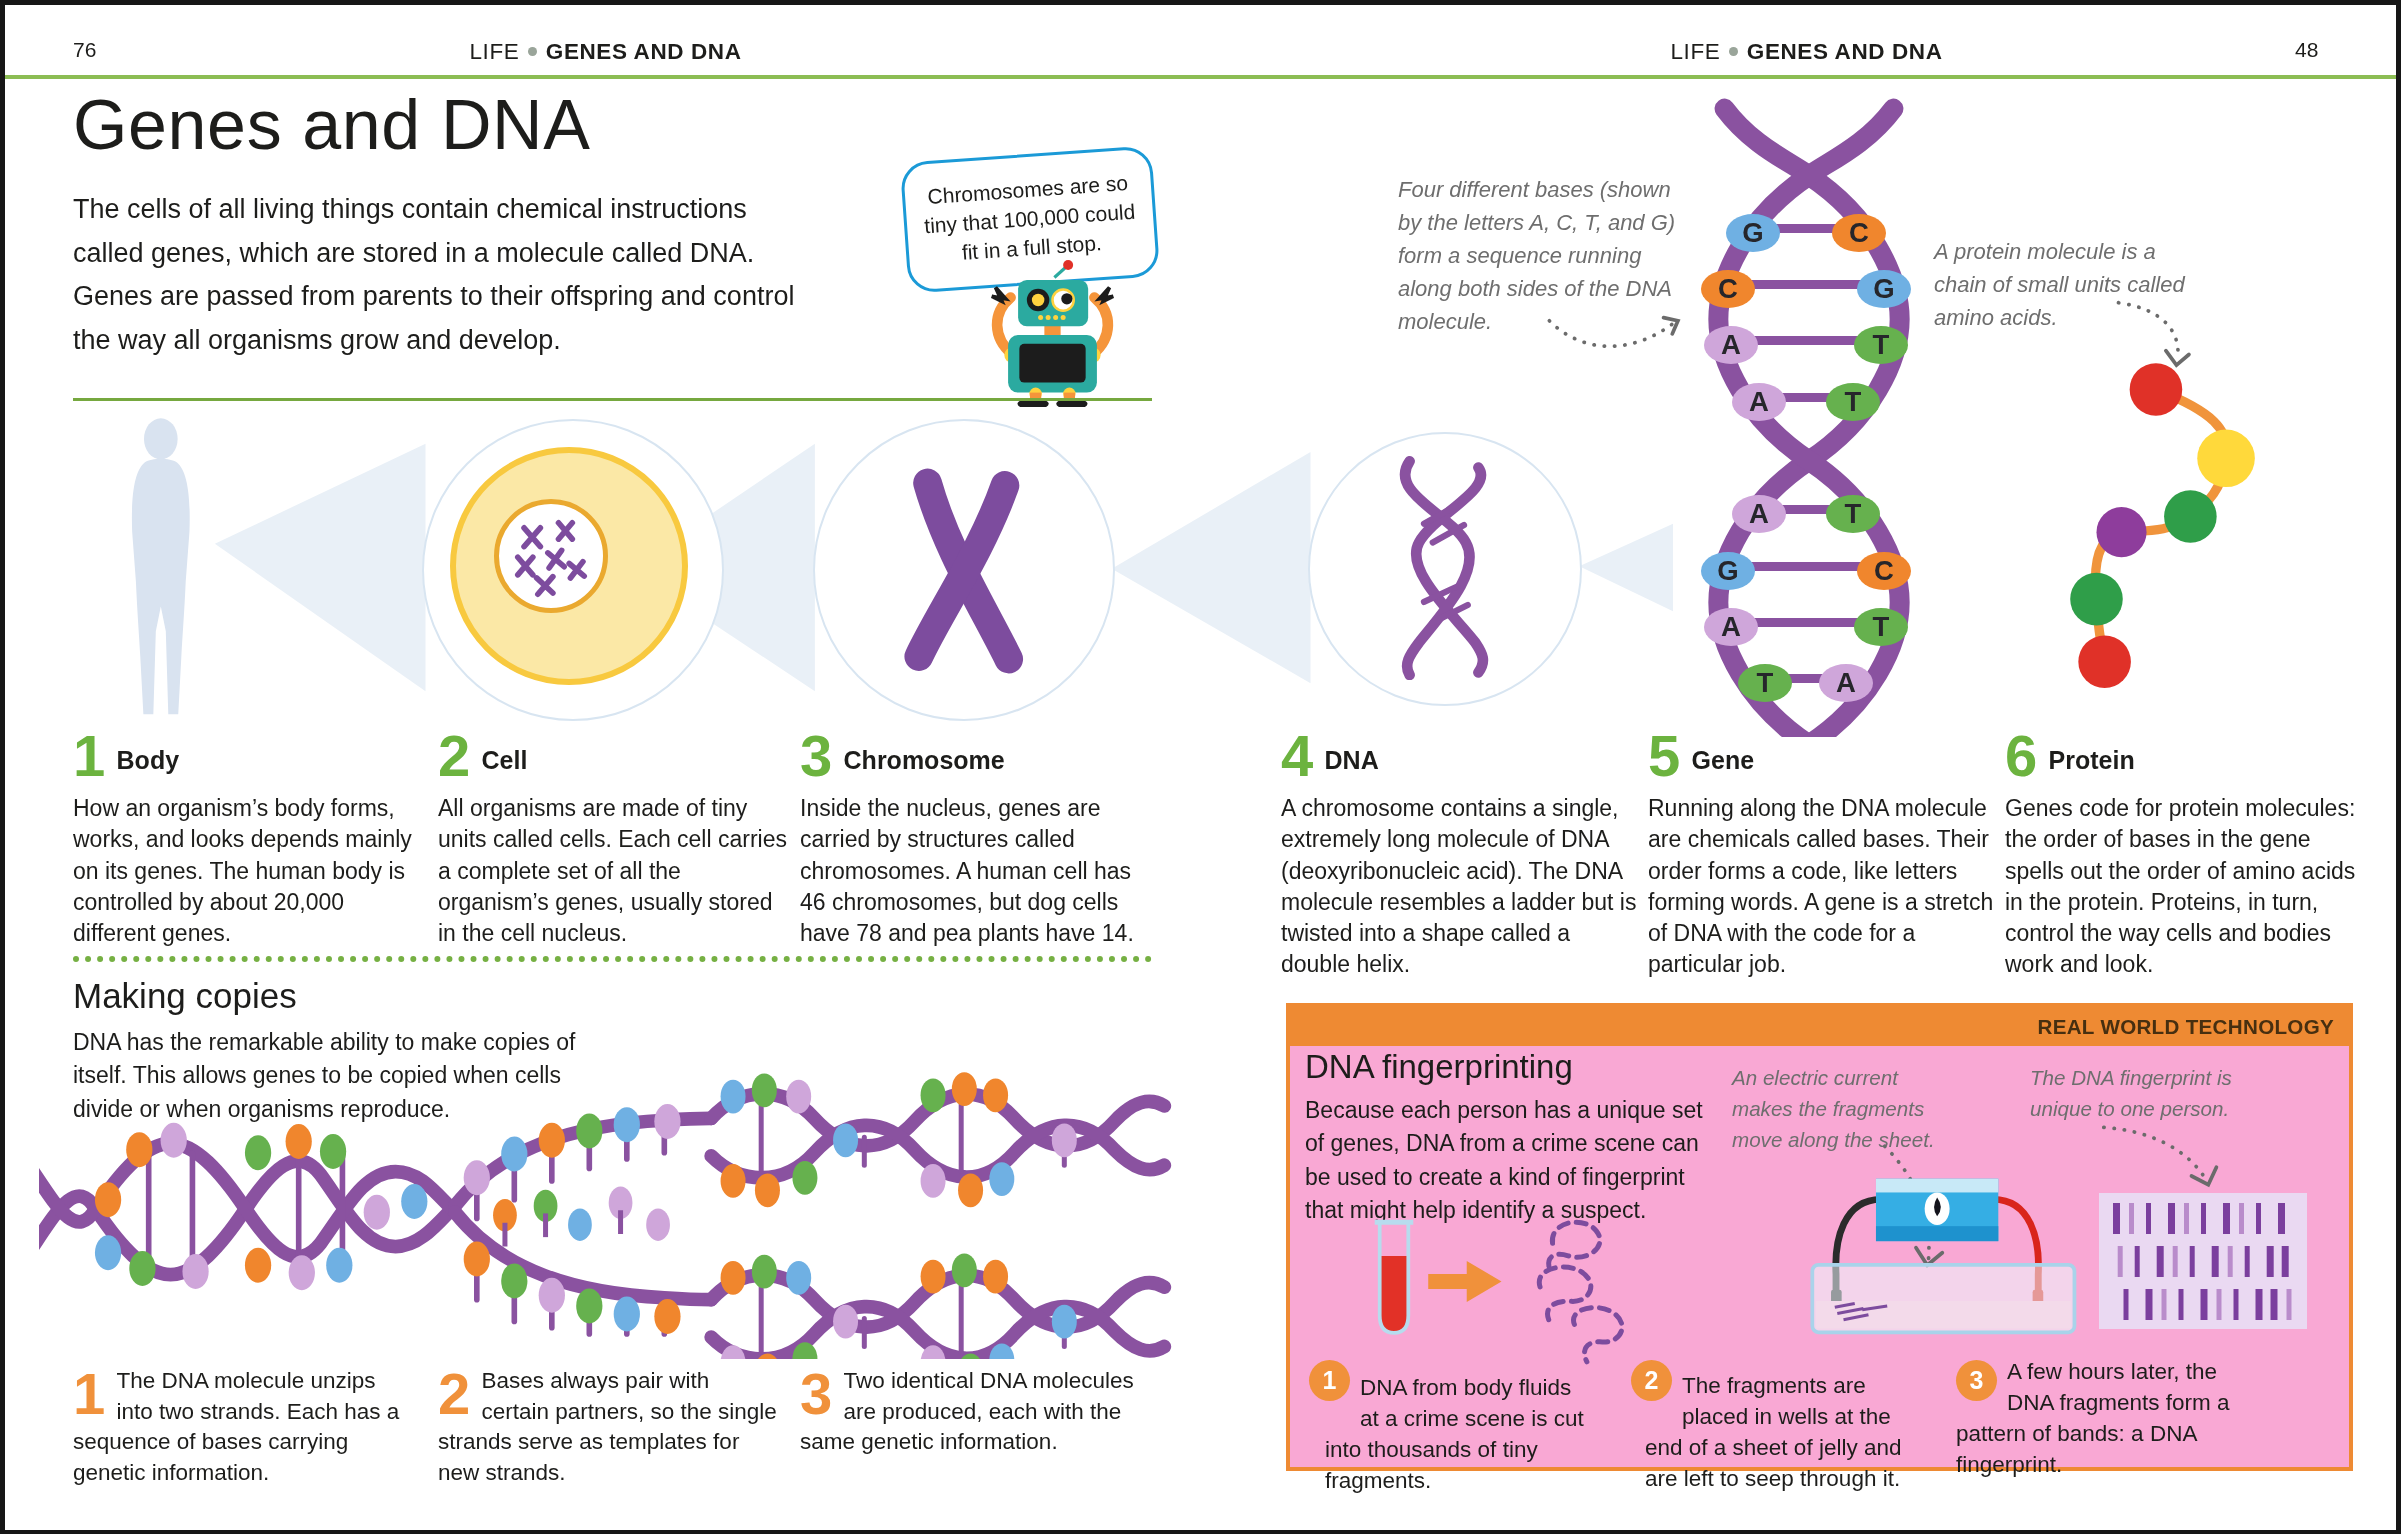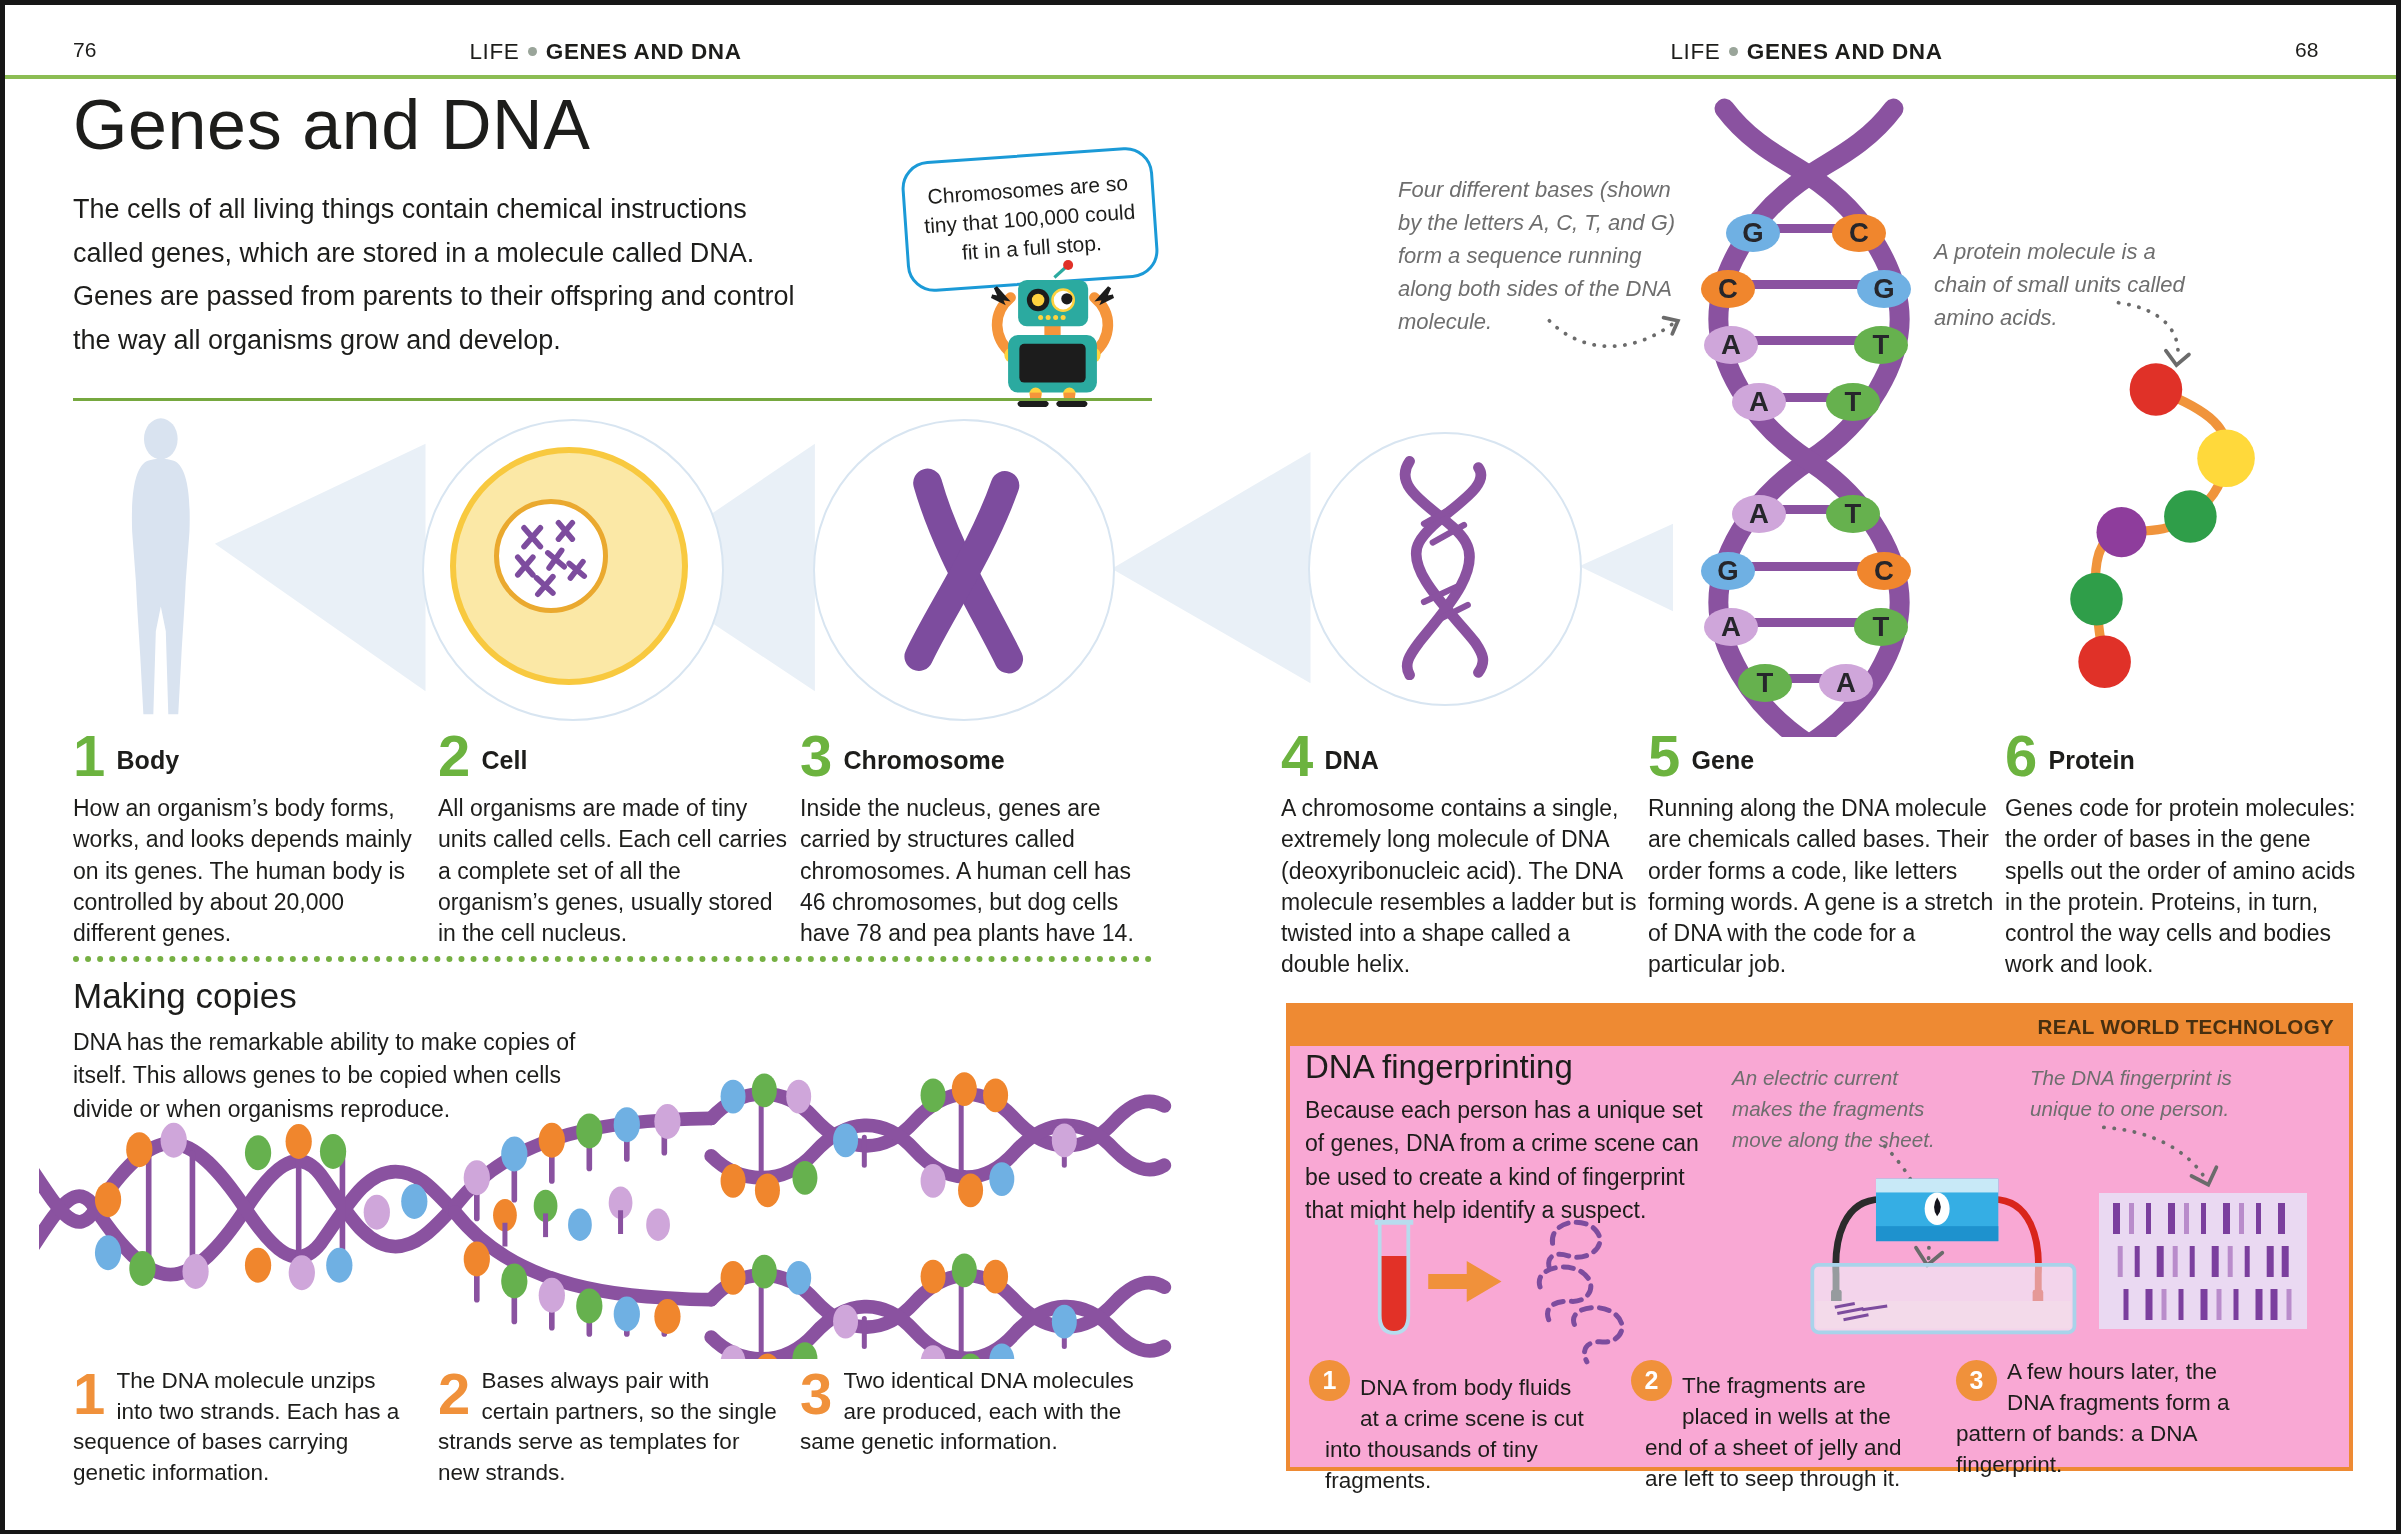--- a/index.html
+++ b/index.html
@@ -56,21 +56,21 @@
 
 <div id="stage">
 
   <div class="abs pagenum" style="left:68px;top:33px;">76</div>
   <div class="abs runhead" style="left:0;top:34px;width:1201px;text-align:center;">
     <span class="sec">LIFE</span><span class="dot"></span><span class="topic">GENES AND DNA</span>
   </div>
   <div class="abs runhead" style="left:1201px;top:34px;width:1201px;text-align:center;">
     <span class="sec">LIFE</span><span class="dot"></span><span class="topic">GENES AND DNA</span>
   </div>
-  <div class="abs pagenum" style="left:2290px;top:33px;">68</div>
+  <div class="abs pagenum" style="left:2290px;top:33px;">48</div>
   <div class="abs rule-green" style="left:0;top:70px;width:2401px;"></div>
 
   <div class="abs title" style="left:68px;top:80px;">Genes and DNA</div>
   <div class="abs intro" style="left:68px;top:183px;width:744px;">The cells of all living things contain chemical instructions called genes, which are stored in a molecule called DNA. Genes are passed from parents to their offspring and control the way all organisms grow and develop.</div>
 
   <div class="abs bubble" style="left:899px;top:149px;width:213px;">Chromosomes are so tiny that 100,000 could fit in a full stop.</div>
   <svg class="abs" style="left:963px;top:255px;" width="169" height="147" viewBox="0 0 270 235">
     <line x1="138" y1="28" x2="158" y2="10" stroke="#2baaa0" stroke-width="5"></line>
     <circle cx="160" cy="8" r="8" fill="#e03128"></circle>
     <path d="M70,150 C40,125 38,85 68,60" stroke="#f5953b" stroke-width="17" fill="none" stroke-linecap="round"></path>

